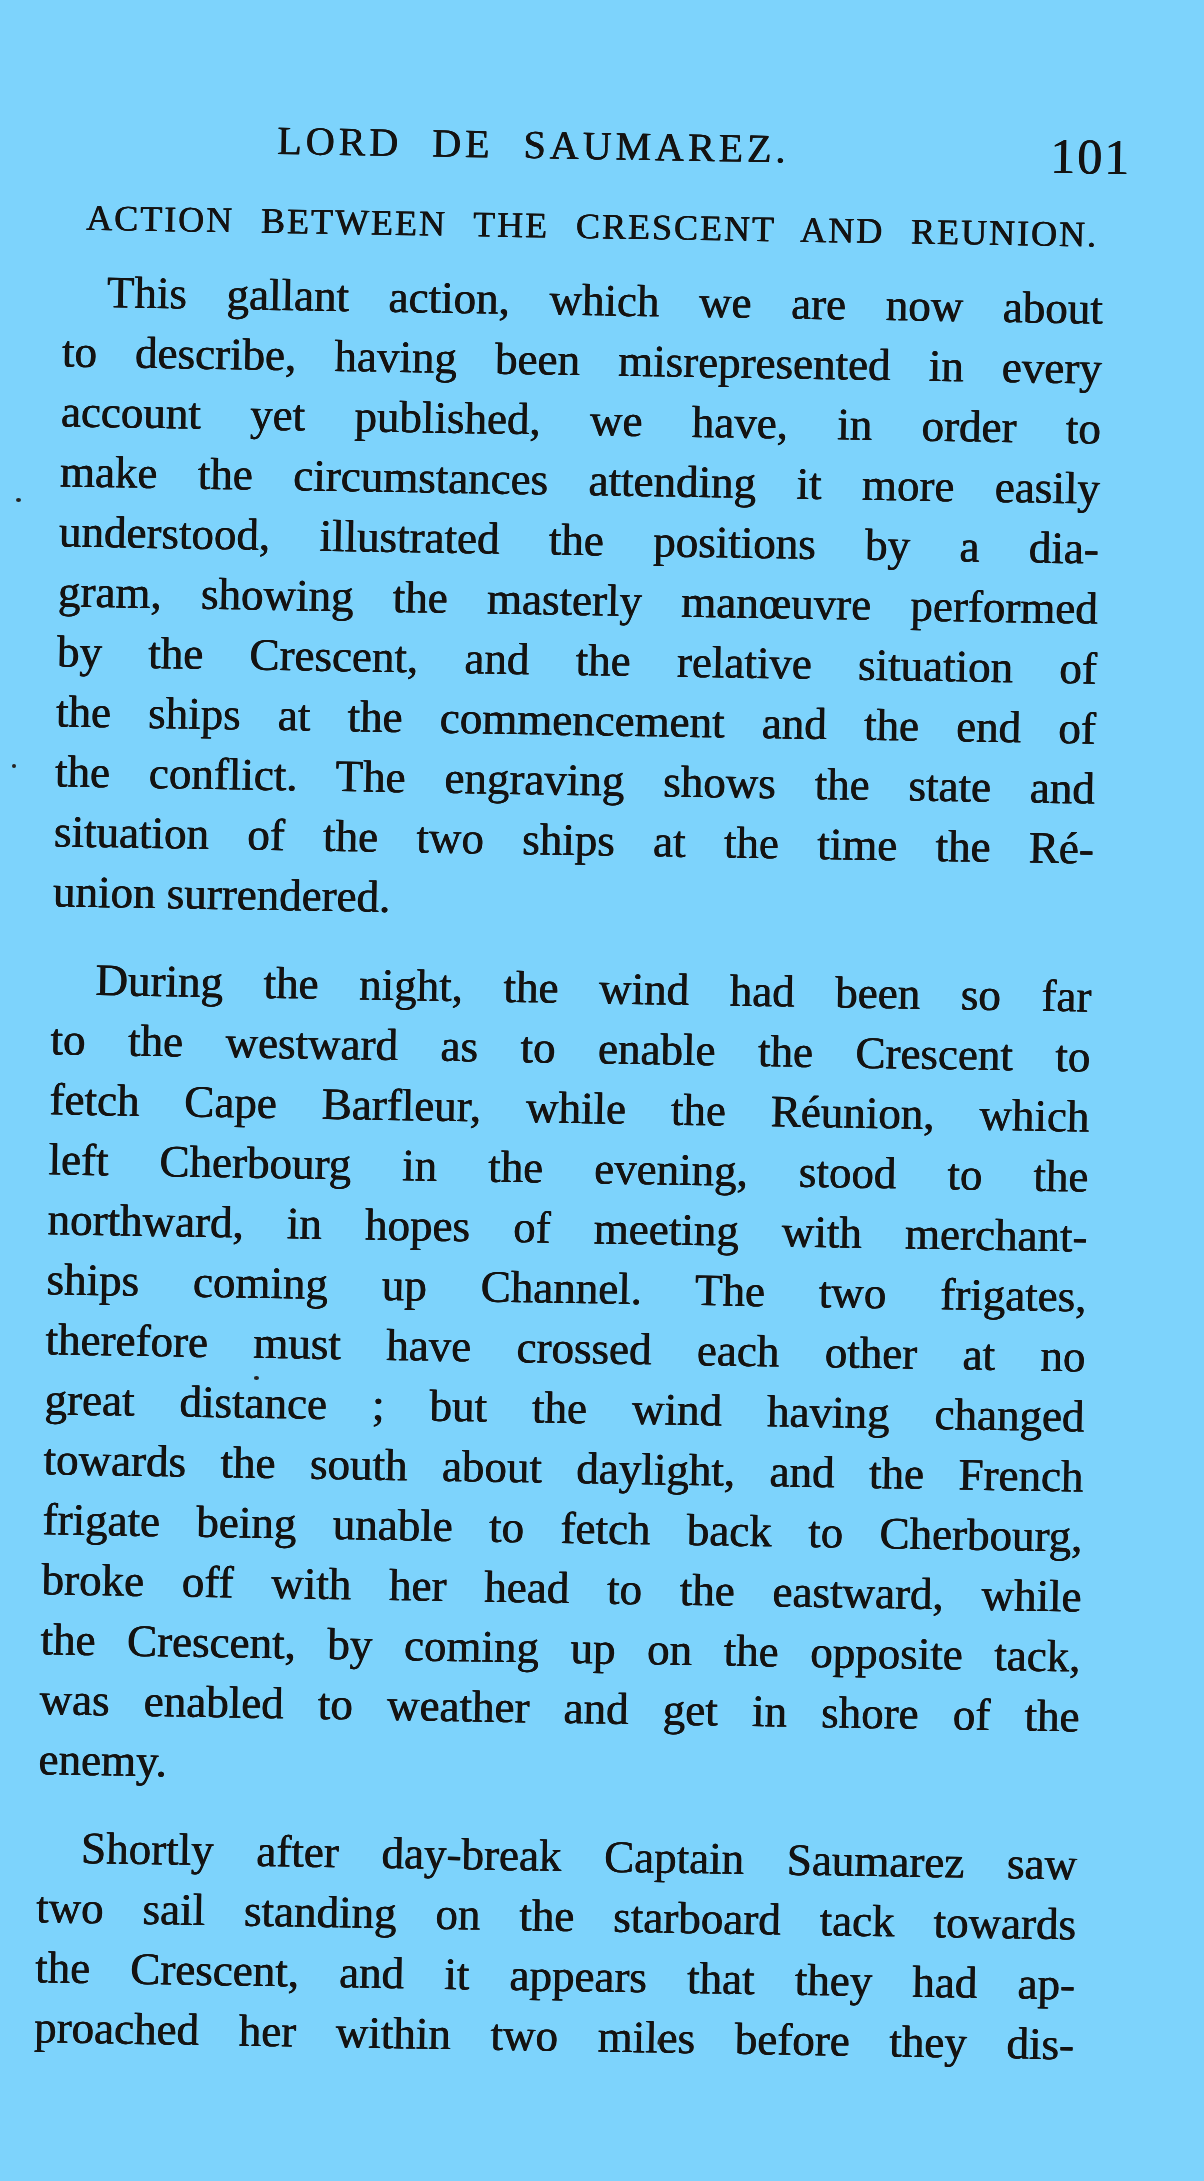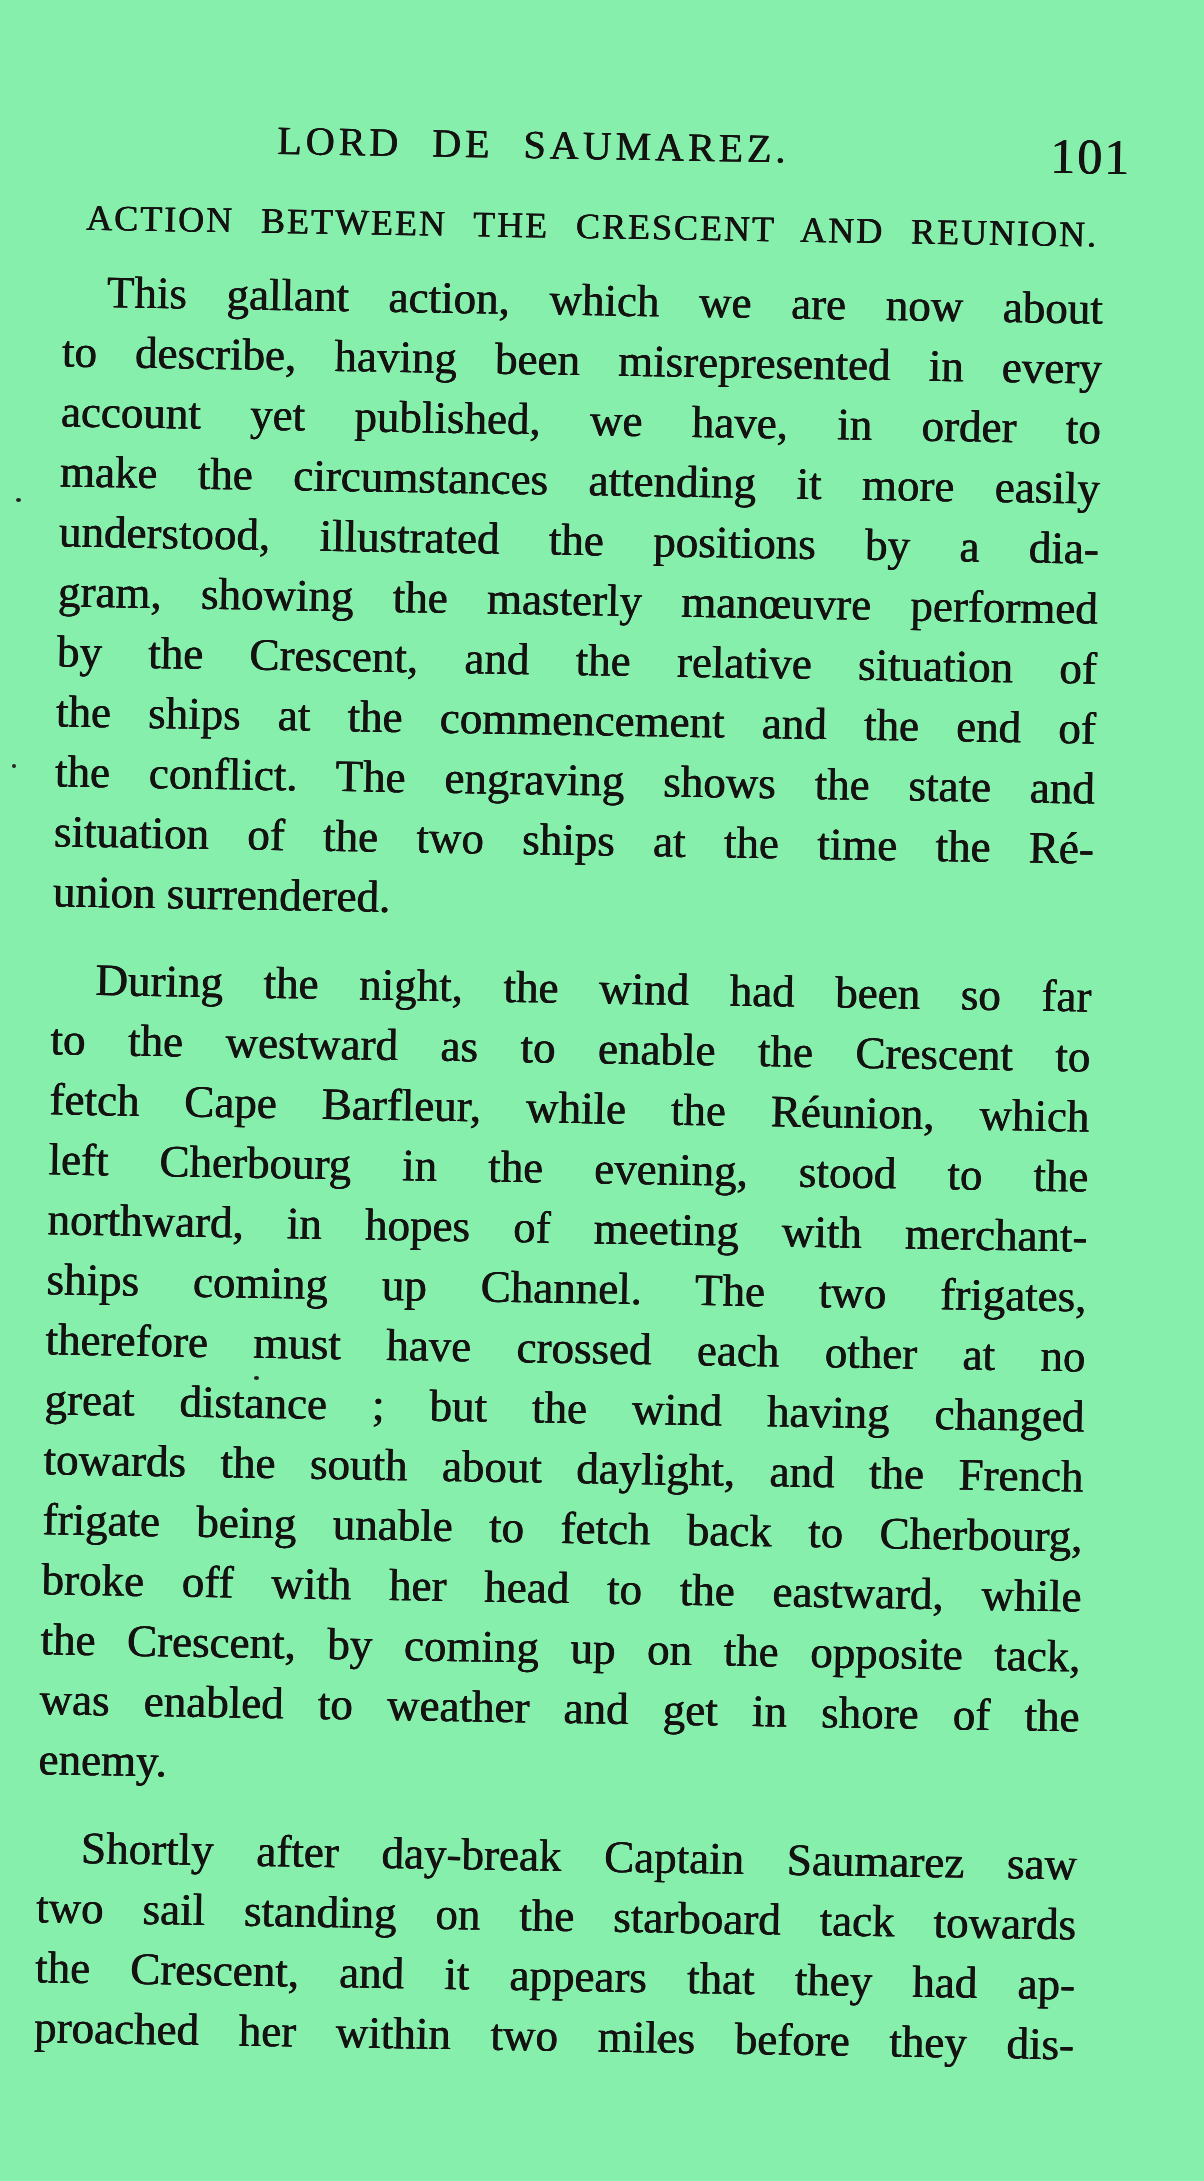--- a/index.html
+++ b/index.html
@@ -1,21 +1,21 @@
 <!DOCTYPE html>
 <html><head>
 <meta charset="utf-8">
 <style>
   html, body { margin: 0; padding: 0; background: #ffffff; }
 
   .scan-page {
     position: relative;
     width: 1204px;
     height: 2181px;
-    background: #86efac;
+    background: #7dd3fc;
     overflow: hidden;
     font-family: "Liberation Serif", "DejaVu Serif", serif;
     color: #141312;
   }
 
   .content {
     position: absolute;
     left: 66px;
     top: 112px;
     width: 1040px;

